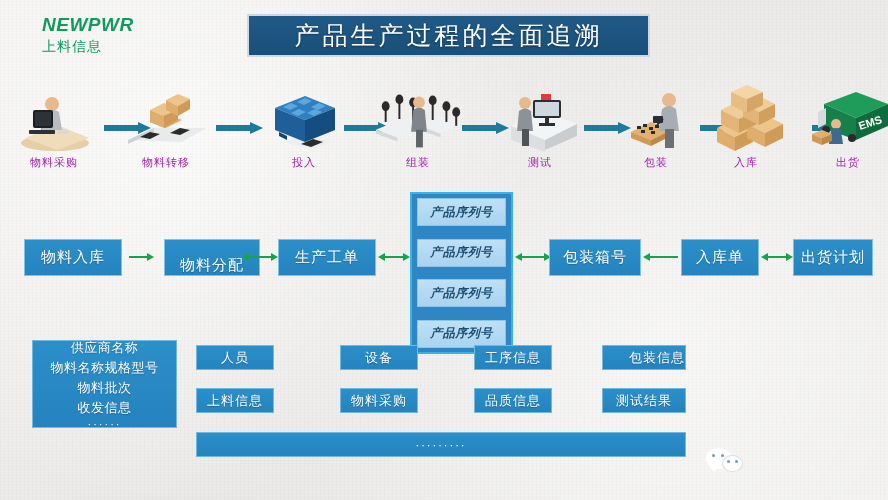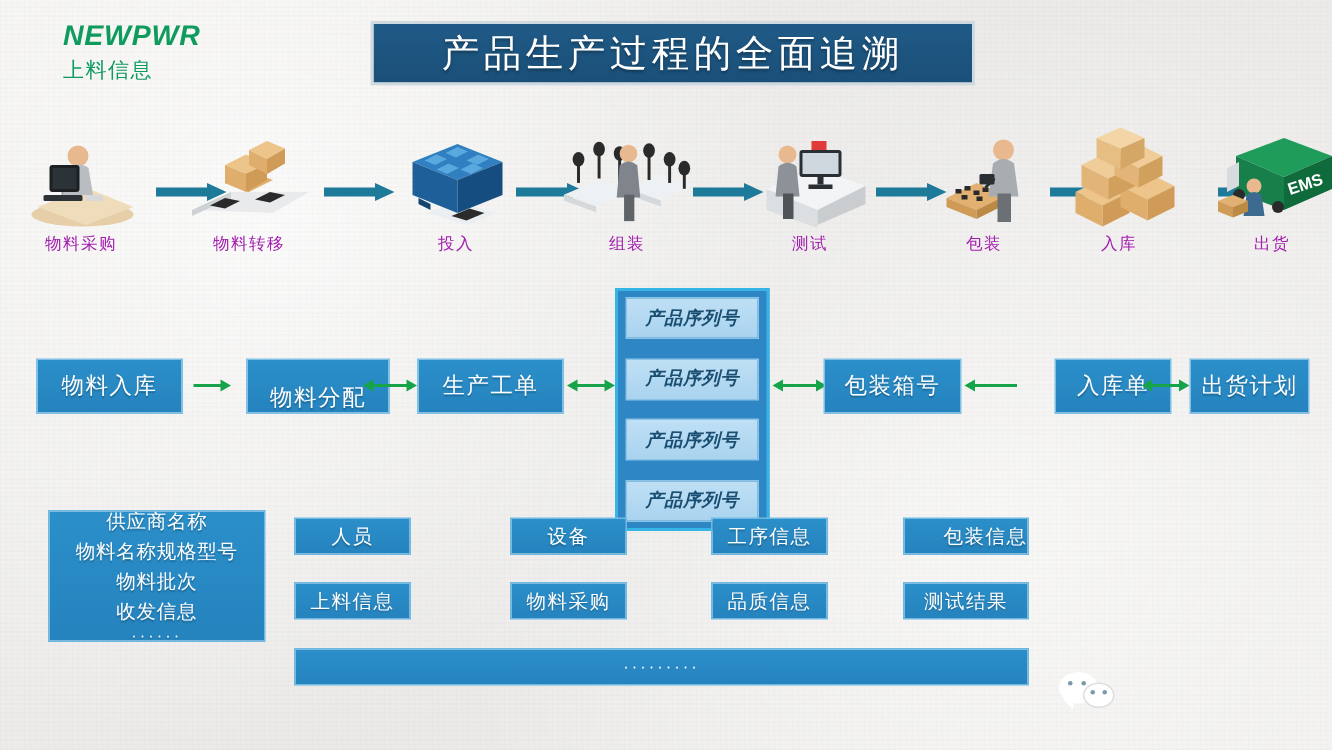--- a/index.html
+++ b/index.html
@@ -449,21 +449,21 @@
   </div>
 
   <div class="fbox" style="left:549px;top:239px;width:92px;height:37px;">
     <span>包装箱号</span>
   </div>
   <div class="garrow" style="left:643px;top:253px;width:40px;">
     <div class="gshaft"></div>
       <div class="gh-l"></div>
   </div>
 
-  <div class="fbox" style="left:681px;top:239px;width:78px;height:37px;margin-left:22px;">
+  <div class="fbox" style="left:681px;top:239px;width:78px;height:37px;">
     <span>入库单</span>
   </div>
   <div class="garrow" style="left:761px;top:253px;width:32px;">
     <div class="gshaft"></div>
       <div class="gh-r"></div>
       <div class="gh-l"></div>
   </div>
 
   <div class="fbox" style="left:793px;top:239px;width:80px;height:37px;">
     <span>出货计划</span>

